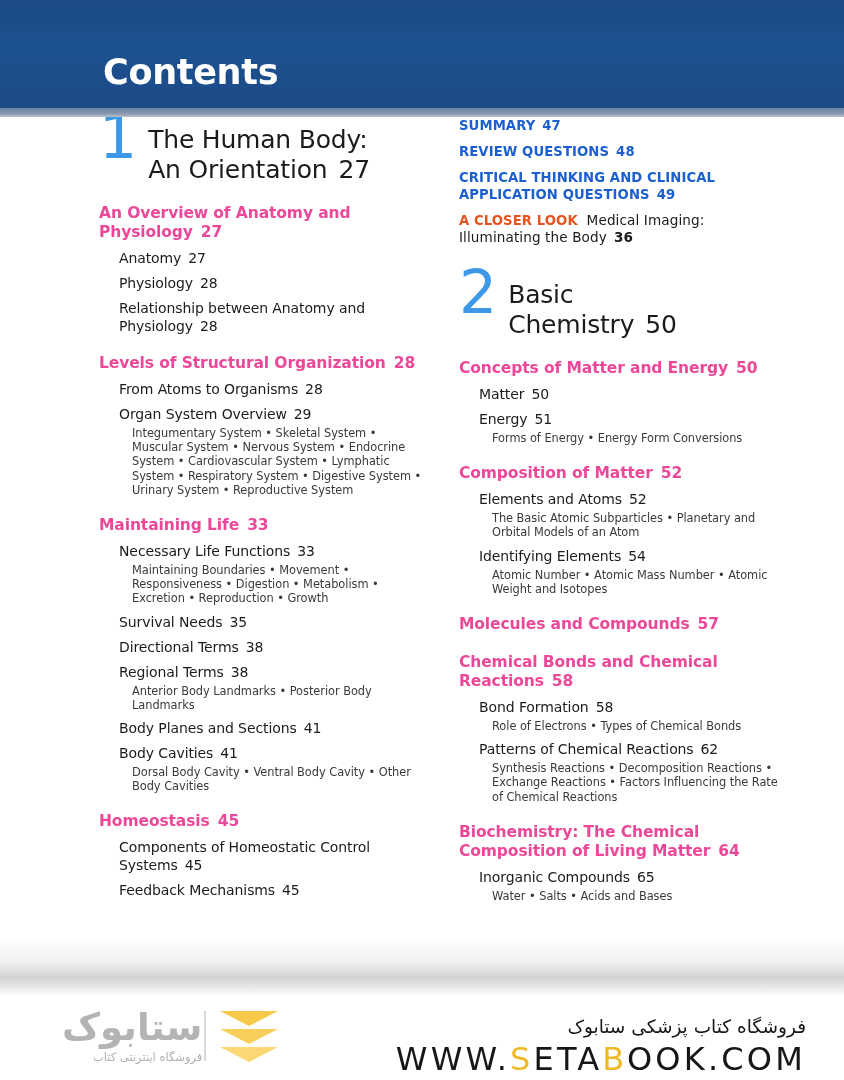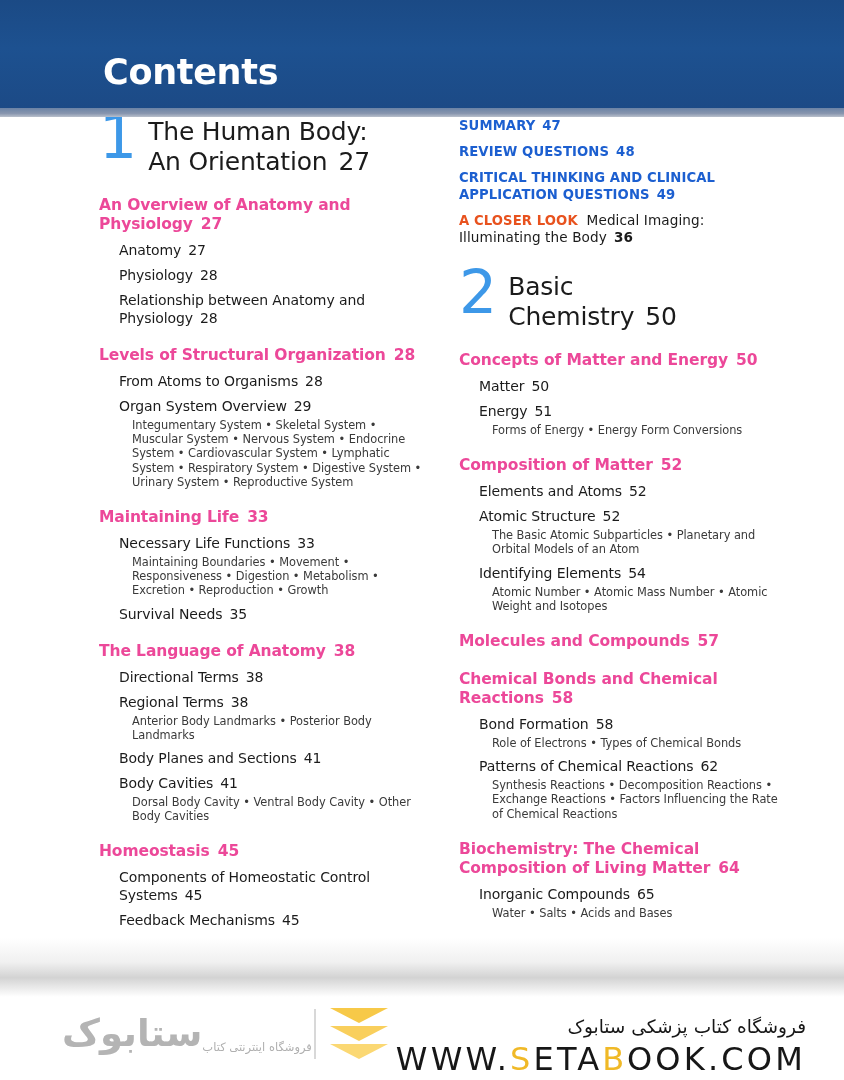--- a/index.html
+++ b/index.html
@@ -38,21 +38,21 @@
 
   
   .chapter { display:flex; align-items:flex-start; margin-bottom:6px; }
   .chapter-num {
     font-size:60px; line-height:52px; color:#3d98e8;
     font-weight:400; margin-right:11px; margin-top:-6px;
     font-family:"DejaVu Sans", sans-serif;
   }
   .chapter-title {
     font-size:25px; line-height:30px; color:#1b1b1b; font-weight:400;
-    padding-top:0; letter-spacing:-0.2px;
+    padding-top:8px; letter-spacing:-0.2px;
   }
   .chapter-title .pg { margin-left:11px; }
 
   
   .lvl1 {
     font-size:15.5px; line-height:19px; font-weight:bold;
     color:#ec4899; margin-top:19px; margin-bottom:6px;
     letter-spacing:-0.1px;
   }
   .lvl1 .pg { margin-left:8px; }
@@ -89,21 +89,21 @@
   
   .footer {
     position:absolute; left:0; top:1002px; width:844px; height:78px;
     background:#ffffff;
   }
   .logo-wrap {
     position:absolute; left:62px; top:6px;
     display:flex; align-items:center;
   }
   .logo-fa {
-    display:flex; flex-direction:row; align-items:flex-end;
+    display:flex; flex-direction:column; align-items:flex-end;
     justify-content:space-between;
   }
   .logo-fa-main {
     font-size:37px; line-height:40px; color:#b4b4b4; font-weight:bold;
     direction:rtl; letter-spacing:-1px;
   }
   .logo-fa-sub {
     font-size:11.5px; line-height:14px; color:#b0b0b0;
     direction:rtl; margin-top:2px;
   }
@@ -163,21 +163,20 @@
       <div class="lvl1"><span>Levels of Structural Organization</span><span class="pg">28</span></div>
       <div class="lvl2"><span>From Atoms to Organisms</span><span class="pg">28</span></div>
       <div class="lvl2"><span>Organ System Overview</span><span class="pg">29</span></div>
       <div class="lvl3">Integumentary System • Skeletal System • Muscular System • Nervous System • Endocrine System • Cardiovascular System • Lymphatic System • Respiratory System • Digestive System • Urinary System • Reproductive System</div>
 
       <div class="lvl1"><span>Maintaining Life</span><span class="pg">33</span></div>
       <div class="lvl2"><span>Necessary Life Functions</span><span class="pg">33</span></div>
       <div class="lvl3">Maintaining Boundaries • Movement • Responsiveness • Digestion • Metabolism • Excretion • Reproduction • Growth</div>
       <div class="lvl2"><span>Survival Needs</span><span class="pg">35</span></div>
 
-      <div class="lvl1"><span>The Language of Anatomy</span><span class="pg">38</span></div>
       <div class="lvl2"><span>Directional Terms</span><span class="pg">38</span></div>
       <div class="lvl2"><span>Regional Terms</span><span class="pg">38</span></div>
       <div class="lvl3">Anterior Body Landmarks • Posterior Body Landmarks</div>
       <div class="lvl2"><span>Body Planes and Sections</span><span class="pg">41</span></div>
       <div class="lvl2"><span>Body Cavities</span><span class="pg">41</span></div>
       <div class="lvl3">Dorsal Body Cavity • Ventral Body Cavity • Other Body Cavities</div>
 
       <div class="lvl1"><span>Homeostasis</span><span class="pg">45</span></div>
       <div class="lvl2"><span>Components of Homeostatic Control Systems</span><span class="pg">45</span></div>
       <div class="lvl2"><span>Feedback Mechanisms</span><span class="pg">45</span></div>
@@ -198,21 +197,20 @@
         </div>
       </div>
 
       <div class="lvl1"><span>Concepts of Matter and Energy</span><span class="pg">50</span></div>
       <div class="lvl2"><span>Matter</span><span class="pg">50</span></div>
       <div class="lvl2"><span>Energy</span><span class="pg">51</span></div>
       <div class="lvl3">Forms of Energy • Energy Form Conversions</div>
 
       <div class="lvl1"><span>Composition of Matter</span><span class="pg">52</span></div>
       <div class="lvl2"><span>Elements and Atoms</span><span class="pg">52</span></div>
-      <div class="lvl2"><span>Atomic Structure</span><span class="pg">52</span></div>
       <div class="lvl3">The Basic Atomic Subparticles • Planetary and Orbital Models of an Atom</div>
       <div class="lvl2"><span>Identifying Elements</span><span class="pg">54</span></div>
       <div class="lvl3">Atomic Number • Atomic Mass Number • Atomic Weight and Isotopes</div>
 
       <div class="lvl1"><span>Molecules and Compounds</span><span class="pg">57</span></div>
 
       <div class="lvl1"><span>Chemical Bonds and Chemical Reactions</span><span class="pg">58</span></div>
       <div class="lvl2"><span>Bond Formation</span><span class="pg">58</span></div>
       <div class="lvl3">Role of Electrons • Types of Chemical Bonds</div>
       <div class="lvl2"><span>Patterns of Chemical Reactions</span><span class="pg">62</span></div>

